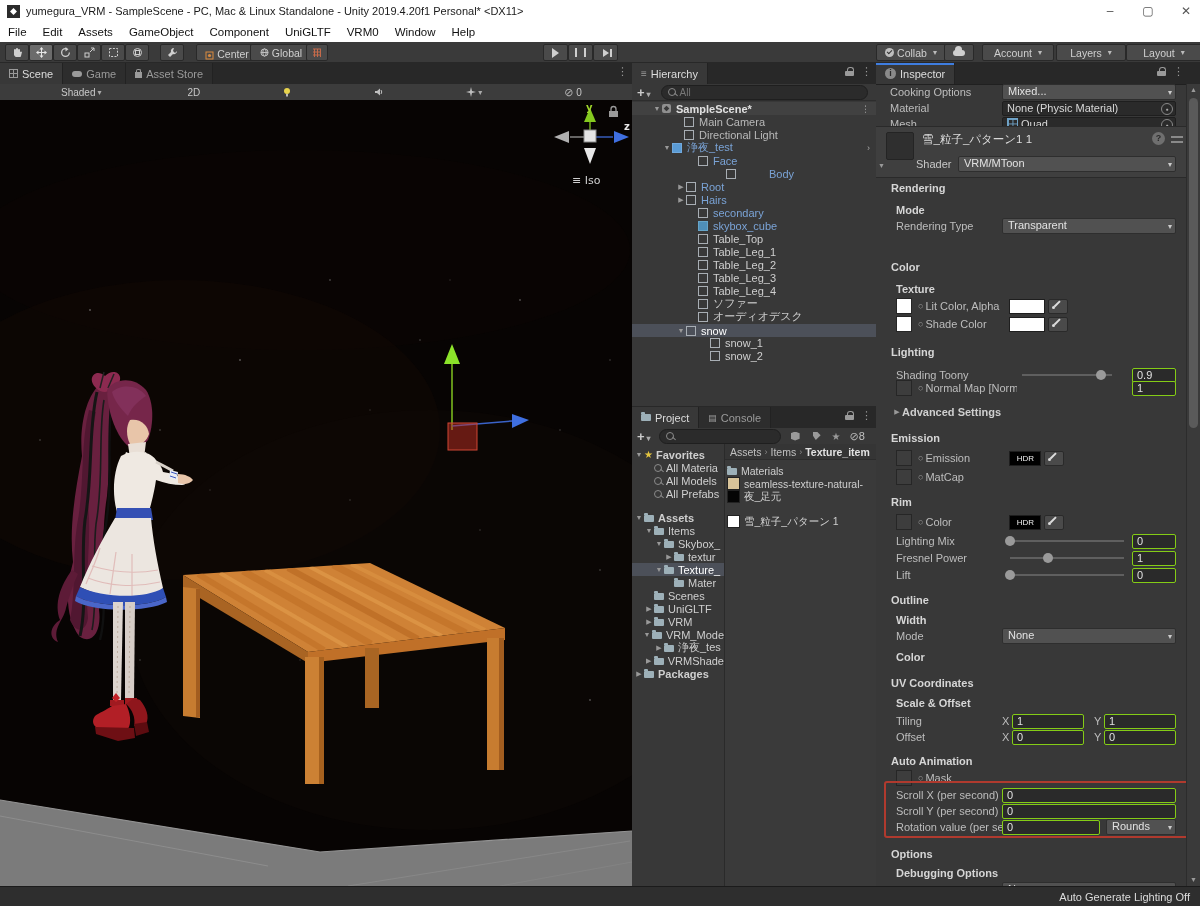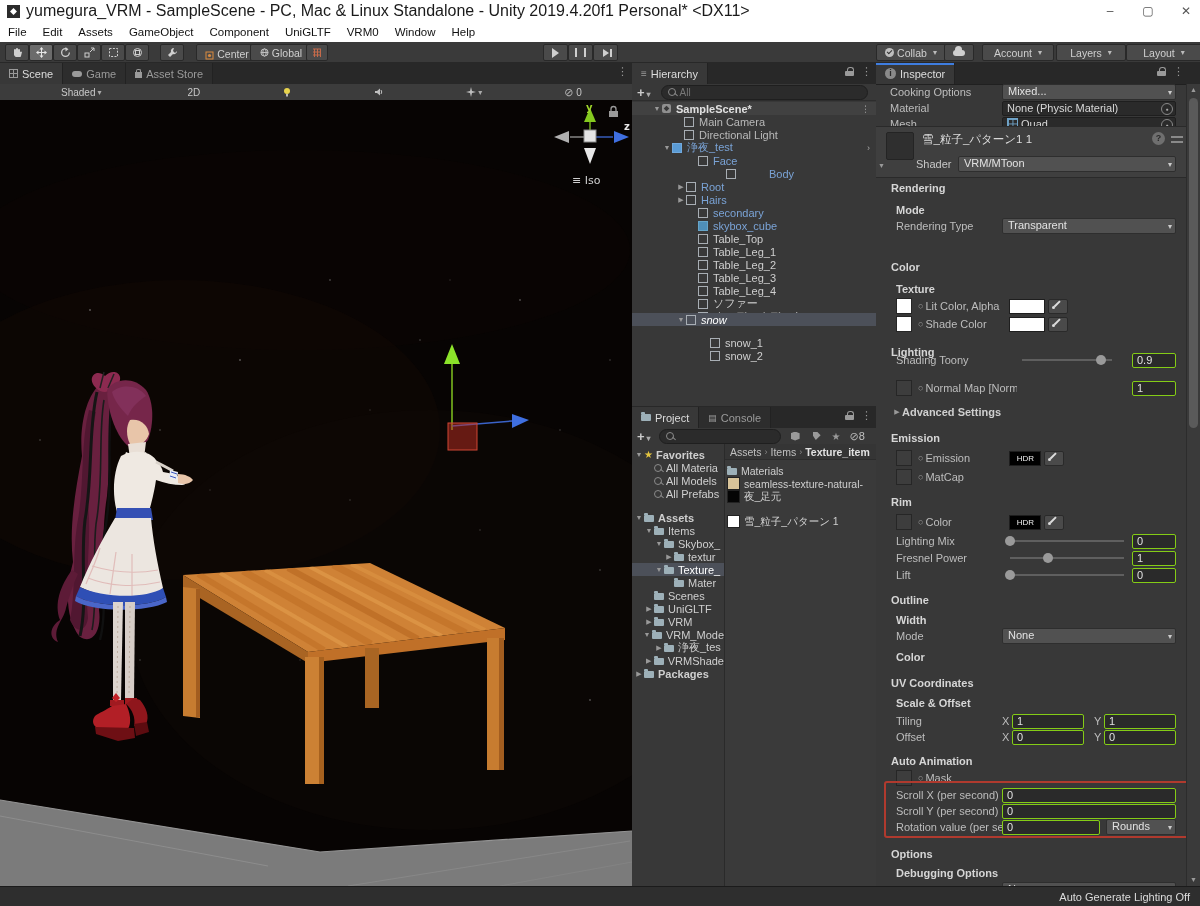--- a/index.html
+++ b/index.html
@@ -6,21 +6,21 @@
   #app{position:relative;width:1200px;height:906px;overflow:hidden;
        font-family:"Liberation Sans",sans-serif;font-size:11px;color:#c2c2c2;
        background:#383838;user-select:none;}
   .abs{position:absolute;}
   
   #titlebar{left:0;top:0;width:1200px;height:22px;background:#fff;color:#222;
             display:flex;align-items:center;border-bottom:1px solid #d8d8d8;}
   #unity-logo{width:13px;height:13px;background:#2b2b2b;margin:0 6px 0 7px;position:relative;}
   #unity-logo::before{content:"";position:absolute;left:3px;top:3px;width:7px;height:7px;
             background:#fff;transform:rotate(45deg) scale(.7);}
-  #titlebar .title{font-size:16px;color:#1a1a1a;}
+  #titlebar .title{font-size:11px;color:#1a1a1a;}
   .winbtns{position:absolute;right:8px;top:0;height:22px;display:flex;gap:26px;align-items:center;color:#555;}
   .winbtn{width:12px;text-align:center;font-size:12px;cursor:default;}
   #menubar{left:0;top:22px;width:1200px;height:20px;background:#fff;color:#111;
            display:flex;align-items:center;gap:0;border-bottom:1px solid #cfcfcf;}
   .menu-item{padding:0 8px;font-size:11.5px;}
   
   #toolbar{left:0;top:42px;width:1200px;height:20px;background:#3a3a3a;
            border-bottom:1px solid #232323;}
   .tbtn{position:absolute;top:2px;height:15px;background:#4a4a4a;border:1px solid #292929;
         border-radius:2px;display:flex;align-items:center;justify-content:center;color:#cfcfcf;}
@@ -563,21 +563,21 @@
     <div class="hrow" style="top:235px;">
       <span class="gap" style="width:66px;"></span>
         <span class="cube"></span>
         <span>ソファー</span>
       </div>
     <div class="hrow" style="top:248px;">
       <span class="gap" style="width:66px;"></span>
         <span class="cube"></span>
         <span>オーディオデスク</span>
       </div>
-    <div class="hrow sel" style="top:251px;font-style:italic;">
+    <div class="hrow sel" style="top:262px;">
       <span class="gap" style="width:44px;"></span>
         <span class="arr down"></span>
       <span class="cube"></span>
         <span style="color:#fff;">snow</span>
       </div>
     <div class="hrow" style="top:274px;">
       <span class="gap" style="width:78px;"></span>
         <span class="cube"></span>
         <span>snow_1</span>
       </div>
@@ -803,21 +803,21 @@
       </div>
     <div class="irow" style="top:254px;left:20px;">
       <span class="texslot white"></span>
       <span class="circ"></span>
       <span style="width:84px;">Shade Color</span>
       <span class="swatch"></span>
       <span class="dropperbtn"></span>
       </div>
 
     <div class="sech" style="top:284px;">Lighting</div>
-    <div class="irow" style="top:290px;left:20px;gap:12px;">
+    <div class="irow" style="top:305px;left:20px;gap:12px;">
       <span class="ilab2">Shading Toony</span>
       <span class="slider">
           <span class="knob" style="left:88%;"></span>
         </span>
       <span class="fld" style="width:34px;">0.9</span>
       </div>
     <div class="irow" style="top:318px;left:20px;">
       <span class="texslot"></span>
       <span class="circ"></span>
       <span style="width:92px;overflow:hidden;white-space:nowrap;">Normal Map [Norma</span>

